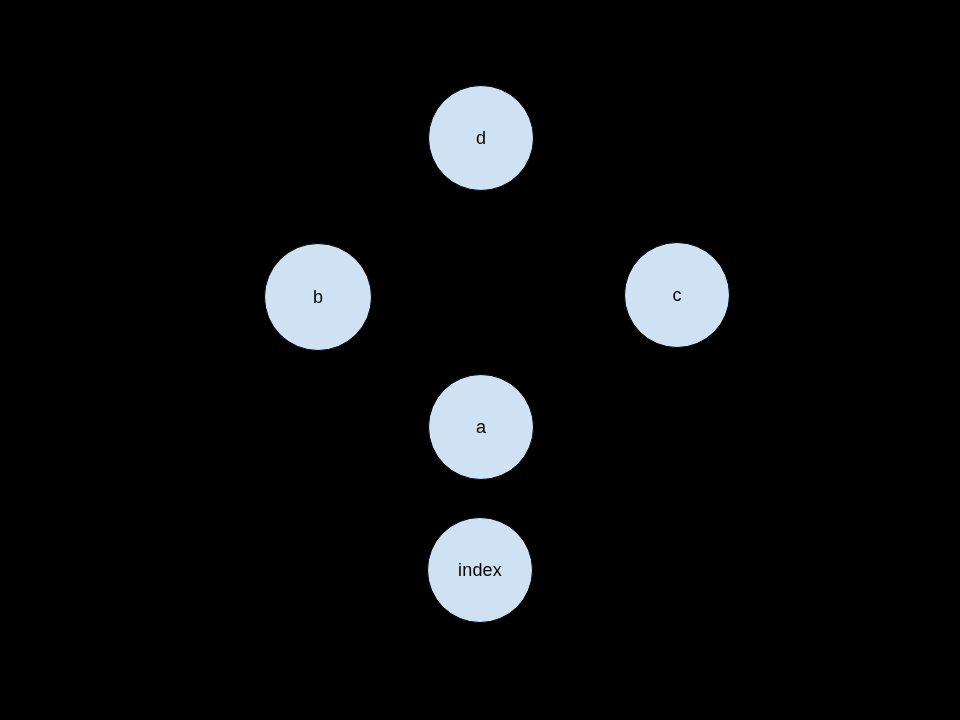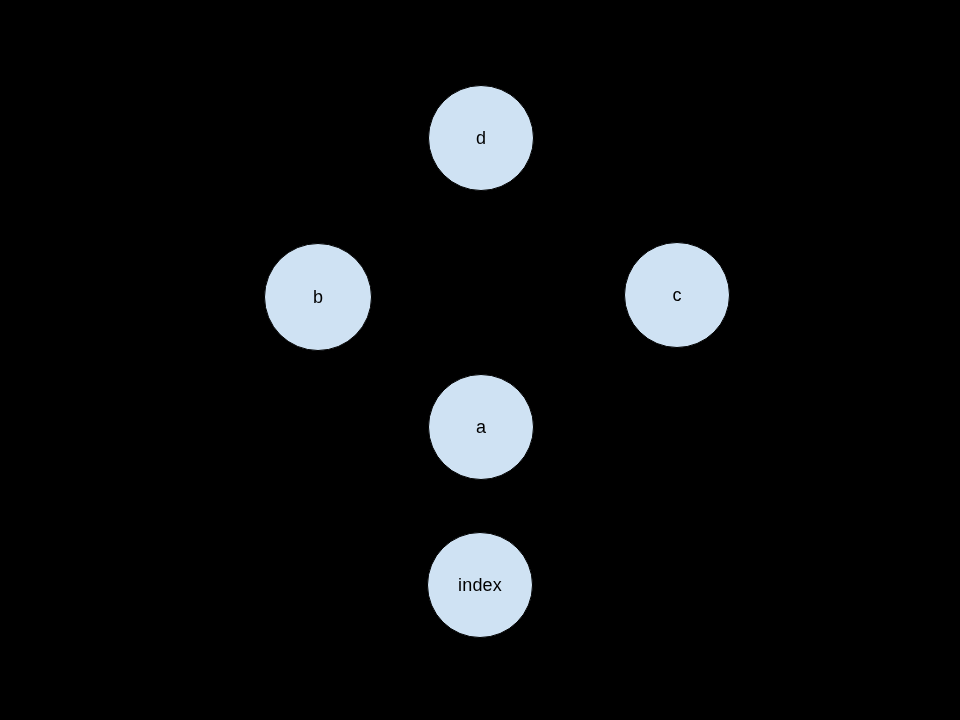--- a/index.html
+++ b/index.html
@@ -49,17 +49,17 @@
   </div>
 
   <div class="node" style="left: 624px; top: 242px; width: 106px; height: 106px; background: rgb(207, 226, 243); border-color: rgb(0, 0, 0);">
     <span class="node-label" style="color: rgb(0, 0, 0);">c</span>
   </div>
 
   <div class="node" style="left: 428px; top: 374px; width: 106px; height: 106px; background: rgb(207, 226, 243); border-color: rgb(0, 0, 0);">
     <span class="node-label" style="color: rgb(0, 0, 0);">a</span>
   </div>
 
-  <div class="node" style="left: 427px; top: 532px; width: 106px; height: 106px; background: rgb(207, 226, 243); border-color: rgb(0, 0, 0); text-align: center;">
+  <div class="node" style="left: 427px; top: 517px; width: 106px; height: 106px; background: rgb(207, 226, 243); border-color: rgb(0, 0, 0); text-align: center;">
     <span class="node-label" style="color: rgb(0, 0, 0);">index</span>
   </div>
 
 </div>
 
 </body></html>

